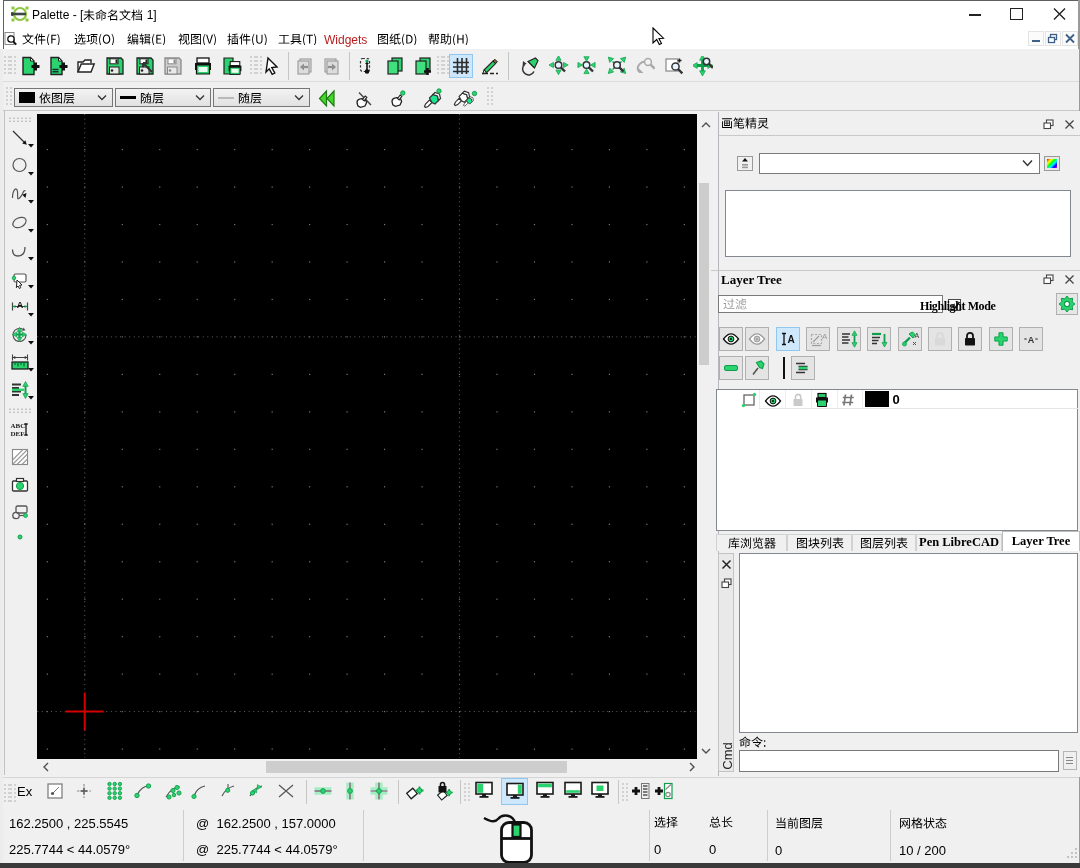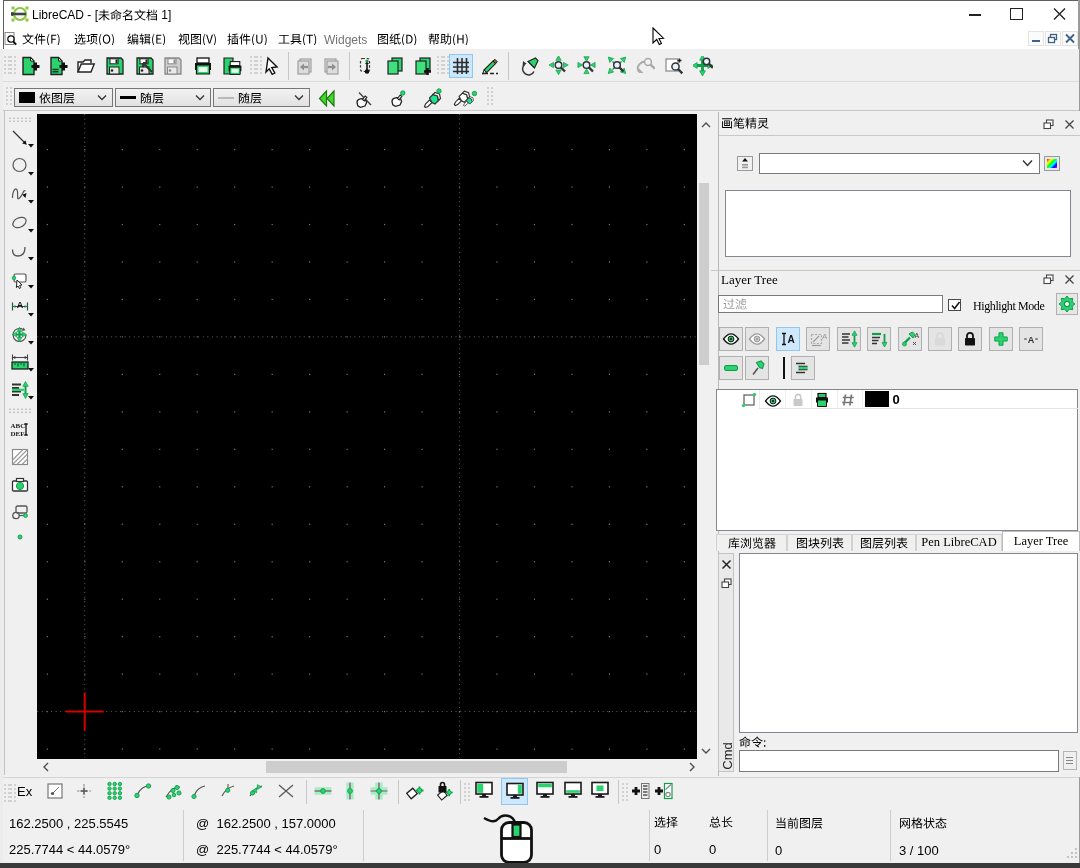--- a/index.html
+++ b/index.html
@@ -1,37 +1,37 @@
 <!DOCTYPE html>
 <html><head><meta charset="utf-8"><style>
 *{margin:0;padding:0;box-sizing:border-box}
 html,body{width:1080px;height:868px;background:#fff;font-family:"Liberation Sans",sans-serif;}
 #app{position:relative;width:1080px;height:868px;overflow:hidden;background:#fff;}
 svg{display:block}
 .sep{position:absolute;width:1px;background:#c6c6c6;}
-.mono{font-family:"Liberation Serif",serif;font-weight:normal;}
+.mono{font-family:"Liberation Serif",serif;font-weight:bold;}
 </style></head><body>
 <div id="app">
     <div style="position:absolute;left:0px;top:0px;width:1080px;height:49px;background:#fff;"></div>
     <div style="position:absolute;left:3px;top:0px;width:1077px;height:1px;background:#5f5f5f;"></div>
     <div style="position:absolute;left:3px;top:0px;width:1px;height:863px;background:#5f5f5f;"></div>
     <div style="position:absolute;left:1078px;top:0px;width:2px;height:863px;background:#9a9a9a;"></div>
     <div style="position:absolute;left:11px;top:6px;width:18px;height:16px;">
       <svg width="18" height="16" viewBox="0 0 18 16">
         <circle cx="9" cy="8" r="6" fill="none" stroke="#8dc63f" stroke-width="2.2"></circle>
         <rect x="0.5" y="0.5" width="3" height="3" fill="#8dc63f"></rect>
         <rect x="14.5" y="0.5" width="3" height="3" fill="#8dc63f"></rect>
         <rect x="0.5" y="12.5" width="3" height="3" fill="#8dc63f"></rect>
         <rect x="14.5" y="12.5" width="3" height="3" fill="#8dc63f"></rect>
         <path d="M0 8h15" stroke="#3f4547" stroke-width="2.6"></path>
         <path d="M0 6.6v2.8l2.2.9V5.7z" fill="#3f4547"></path>
       </svg>
     </div>
     <div style="position:absolute;left:32px;top:8px;font-size:12px;color:#000;white-space:nowrap;display:flex;align-items:center;height:13px;">
-      <span>LibreCAD - [</span>
+      <span>Palette - [</span>
       <svg width="60" height="12" viewBox="0 -10.6 60 12">
         <path d="M5.5 -10.1V-8.1H1.6V-7.2H5.5V-5.1H0.7V-4.3H5.0C3.9 -2.7 2.1 -1.2 0.4 -0.5C0.6 -0.3 0.9 0.1 1.1 0.3C2.7 -0.5 4.3 -2.0 5.5 -3.6V1.0H6.5V-3.6C7.6 -2.0 9.3 -0.5 10.9 0.3C11.1 0.1 11.4 -0.3 11.6 -0.5C9.9 -1.2 8.1 -2.7 7.0 -4.3H11.3V-5.1H6.5V-7.2H10.5V-8.1H6.5V-10.1Z M18.1 -10.2C16.9 -8.6 14.6 -7.1 12.4 -6.5C12.6 -6.3 12.8 -5.9 12.9 -5.6C13.8 -5.9 14.7 -6.3 15.6 -6.9V-6.1H20.4V-6.9C21.2 -6.4 22.1 -6.0 22.9 -5.7C23.1 -6.0 23.4 -6.3 23.6 -6.6C21.7 -7.0 19.7 -8.2 18.6 -9.4L18.8 -9.7ZM15.6 -6.9C16.5 -7.5 17.4 -8.1 18.0 -8.8C18.7 -8.1 19.5 -7.5 20.3 -6.9ZM13.5 -5.1V0.0H14.4V-1.0H17.2V-5.1ZM14.4 -4.3H16.3V-1.8H14.4ZM18.5 -5.1V1.0H19.3V-4.3H21.6V-1.7C21.6 -1.6 21.6 -1.5 21.4 -1.5C21.3 -1.5 20.7 -1.5 20.0 -1.5C20.1 -1.3 20.2 -0.9 20.3 -0.7C21.2 -0.7 21.8 -0.7 22.1 -0.8C22.4 -1.0 22.5 -1.2 22.5 -1.7V-5.1Z M27.2 -6.3C27.8 -5.9 28.5 -5.4 29.0 -4.9C27.6 -4.1 26.1 -3.6 24.6 -3.3C24.7 -3.1 24.9 -2.7 25.0 -2.4C25.7 -2.6 26.4 -2.8 27.0 -3.0V0.9H27.9V0.3H33.3V0.9H34.2V-4.1H29.4C31.4 -5.1 33.1 -6.6 34.1 -8.6L33.5 -8.9L33.4 -8.9H29.1C29.4 -9.2 29.7 -9.6 29.9 -9.9L28.9 -10.1C28.2 -9.0 26.8 -7.6 24.8 -6.7C25.0 -6.6 25.3 -6.2 25.5 -6.0C26.6 -6.6 27.6 -7.3 28.3 -8.1H32.8C32.1 -7.0 31.0 -6.1 29.8 -5.3C29.3 -5.8 28.5 -6.4 27.9 -6.9ZM33.3 -0.5H27.9V-3.3H33.3Z M41.1 -9.9C41.4 -9.3 41.8 -8.5 42.0 -8.0L43.0 -8.3C42.8 -8.8 42.4 -9.6 42.0 -10.2ZM36.6 -8.0V-7.1H38.5C39.2 -5.3 40.1 -3.7 41.4 -2.4C40.0 -1.3 38.4 -0.5 36.4 0.1C36.6 0.3 36.9 0.7 37.0 0.9C39.0 0.3 40.7 -0.6 42.0 -1.8C43.4 -0.6 45.0 0.3 47.0 0.9C47.1 0.6 47.4 0.2 47.6 0.0C45.7 -0.4 44.1 -1.3 42.7 -2.4C43.9 -3.6 44.9 -5.2 45.6 -7.1H47.4V-8.0ZM42.0 -3.0C40.9 -4.2 40.0 -5.5 39.4 -7.1H44.5C43.9 -5.5 43.1 -4.1 42.0 -3.0Z M58.2 -9.3C58.0 -8.4 57.5 -7.2 57.0 -6.4L57.8 -6.2C58.2 -6.9 58.7 -8.1 59.1 -9.1ZM52.8 -9.0C53.2 -8.1 53.6 -7.0 53.8 -6.3L54.6 -6.6C54.4 -7.3 53.9 -8.4 53.5 -9.3ZM50.3 -10.1V-7.5H48.6V-6.7H50.2C49.8 -5.0 49.1 -3.1 48.3 -2.1C48.5 -1.9 48.7 -1.5 48.8 -1.3C49.4 -2.1 49.9 -3.4 50.3 -4.8V0.9H51.2V-5.1C51.5 -4.5 52.0 -3.7 52.2 -3.3L52.7 -4.0C52.5 -4.4 51.5 -5.8 51.2 -6.2V-6.7H52.7V-7.5H51.2V-10.1ZM52.4 -0.8V0.1H58.1V0.9H59.0V-5.7H56.3V-10.0H55.5V-5.7H52.7V-4.8H58.1V-3.2H52.8V-2.4H58.1V-0.8Z" fill="#000"></path>
       </svg>
       <span>&nbsp;1]</span>
     </div>
     <div style="position:absolute;left:969px;top:13.5px;width:12px;height:2px;background:#222;"></div>
     <div style="position:absolute;left:1010px;top:8px;width:13px;height:12px;border:1.4px solid #222;"></div>
     <div style="position:absolute;left:1053px;top:8px;width:13px;height:12px;">
       <svg width="13" height="12" viewBox="0 0 13 12">
         <path d="M1 0.5l11 11M12 0.5l-11 11" stroke="#222" stroke-width="1.4"></path>
@@ -73,21 +73,21 @@
     <div style="position:absolute;left:227px;top:33px;">
       <svg width="41" height="12" viewBox="0 -10.6 41 12">
         <path d="M8.8 -2.9V-2.1H10.2V-0.5H8.3V-6.4H11.4V-7.2H8.3V-8.8C9.2 -8.9 10.1 -9.1 10.8 -9.3L10.3 -10.0C9.0 -9.6 6.7 -9.3 4.8 -9.2C4.9 -9.0 5.0 -8.7 5.1 -8.5C5.8 -8.5 6.7 -8.6 7.5 -8.7V-7.2H4.4V-6.4H7.5V-0.5H5.5V-2.1H7.0V-2.9H5.5V-4.4C6.0 -4.5 6.6 -4.7 7.0 -4.9L6.6 -5.6C6.1 -5.4 5.4 -5.1 4.7 -4.9V0.9H5.5V0.4H10.2V1.0H11.0V-5.2H8.8V-4.4H10.2V-2.9ZM1.9 -10.1V-7.7H0.6V-6.8H1.9V-4.1L0.4 -3.7L0.7 -2.8L1.9 -3.2V-0.1C1.9 0.0 1.9 0.1 1.8 0.1C1.6 0.1 1.3 0.1 0.9 0.1C1.0 0.3 1.1 0.7 1.1 0.9C1.8 0.9 2.2 0.9 2.4 0.7C2.7 0.6 2.8 0.4 2.8 -0.1V-3.5L4.1 -3.9L4.0 -4.7L2.8 -4.3V-6.8H3.9V-7.7H2.8V-10.1Z M15.8 -4.1V-3.2H19.2V1.0H20.1V-3.2H23.4V-4.1H20.1V-6.7H22.9V-7.6H20.1V-9.9H19.2V-7.6H17.6C17.8 -8.2 17.9 -8.7 18.0 -9.3L17.2 -9.5C16.9 -7.9 16.4 -6.4 15.7 -5.4C15.9 -5.3 16.3 -5.0 16.5 -4.9C16.8 -5.4 17.1 -6.0 17.4 -6.7H19.2V-4.1ZM15.2 -10.0C14.6 -8.2 13.5 -6.4 12.4 -5.2C12.5 -5.0 12.8 -4.6 12.9 -4.4C13.3 -4.8 13.6 -5.2 14.0 -5.8V0.9H14.9V-7.2C15.3 -8.0 15.7 -8.9 16.1 -9.8Z M26.9 2.4 27.5 2.1C26.5 0.3 26.0 -1.7 26.0 -3.7C26.0 -5.8 26.5 -7.8 27.5 -9.5L26.9 -9.8C25.8 -8.0 25.1 -6.1 25.1 -3.7C25.1 -1.4 25.8 0.6 26.9 2.4Z M32.4 0.2C34.2 0.2 35.5 -0.8 35.5 -3.6V-8.8H34.5V-3.6C34.5 -1.5 33.6 -0.8 32.4 -0.8C31.2 -0.8 30.3 -1.5 30.3 -3.6V-8.8H29.2V-3.6C29.2 -0.8 30.6 0.2 32.4 0.2Z M37.9 2.4C39.0 0.6 39.7 -1.4 39.7 -3.7C39.7 -6.1 39.0 -8.0 37.9 -9.8L37.2 -9.5C38.2 -7.8 38.8 -5.8 38.8 -3.7C38.8 -1.7 38.2 0.3 37.2 2.1Z" fill="#000"></path>
       </svg>
     </div>
     <div style="position:absolute;left:278px;top:33px;">
       <svg width="40" height="12" viewBox="0 -10.6 40 12">
         <path d="M0.6 -0.9V0.0H11.4V-0.9H6.5V-7.8H10.8V-8.7H1.2V-7.8H5.5V-0.9Z M19.3 -1.0C20.6 -0.4 22.0 0.4 22.8 1.0L23.5 0.3C22.6 -0.3 21.2 -1.0 19.8 -1.6ZM15.9 -1.6C15.2 -0.9 13.7 -0.1 12.5 0.3C12.7 0.5 13.0 0.8 13.1 1.0C14.4 0.5 15.8 -0.3 16.8 -1.1ZM14.5 -9.5V-2.5H12.6V-1.7H23.4V-2.5H21.6V-9.5ZM15.4 -2.5V-3.6H20.7V-2.5ZM15.4 -7.0H20.7V-6.0H15.4ZM15.4 -7.7V-8.8H20.7V-7.7ZM15.4 -5.3H20.7V-4.3H15.4Z M26.9 2.4 27.5 2.1C26.5 0.3 26.0 -1.7 26.0 -3.7C26.0 -5.8 26.5 -7.8 27.5 -9.5L26.9 -9.8C25.8 -8.0 25.1 -6.1 25.1 -3.7C25.1 -1.4 25.8 0.6 26.9 2.4Z M31.1 0.0H32.2V-7.9H34.9V-8.8H28.4V-7.9H31.1Z M36.4 2.4C37.5 0.6 38.2 -1.4 38.2 -3.7C38.2 -6.1 37.5 -8.0 36.4 -9.8L35.7 -9.5C36.8 -7.8 37.3 -5.8 37.3 -3.7C37.3 -1.7 36.8 0.3 35.7 2.1Z" fill="#000"></path>
       </svg>
     </div>
-    <div style="position:absolute;left:324px;top:32.5px;font-size:12px;color:#737373;">Widgets</div>
+    <div style="position:absolute;left:324px;top:32.5px;font-size:12px;color:#b91c1c;">Widgets</div>
     <div style="position:absolute;left:377px;top:33px;">
       <svg width="41" height="12" viewBox="0 -10.6 41 12">
         <path d="M4.5 -3.3C5.5 -3.1 6.7 -2.7 7.4 -2.4L7.7 -3.0C7.1 -3.3 5.8 -3.7 4.9 -3.9ZM3.3 -1.8C5.0 -1.6 7.0 -1.1 8.2 -0.7L8.6 -1.4C7.4 -1.8 5.3 -2.3 3.7 -2.4ZM1.0 -9.6V1.0H1.9V0.5H10.1V1.0H11.0V-9.6ZM1.9 -0.3V-8.7H10.1V-0.3ZM5.0 -8.5C4.4 -7.5 3.3 -6.6 2.3 -6.0C2.5 -5.8 2.8 -5.6 2.9 -5.4C3.3 -5.7 3.7 -6.0 4.0 -6.3C4.4 -5.9 4.8 -5.5 5.3 -5.2C4.3 -4.7 3.2 -4.4 2.1 -4.2C2.2 -4.0 2.4 -3.6 2.5 -3.4C3.7 -3.7 5.0 -4.1 6.1 -4.8C7.1 -4.2 8.2 -3.8 9.4 -3.6C9.5 -3.8 9.7 -4.1 9.9 -4.2C8.8 -4.4 7.8 -4.8 6.8 -5.2C7.7 -5.8 8.5 -6.5 9.0 -7.3L8.5 -7.6L8.3 -7.5H5.2C5.4 -7.8 5.6 -8.0 5.7 -8.2ZM4.5 -6.8 4.6 -6.8H7.7C7.3 -6.4 6.7 -6.0 6.1 -5.6C5.5 -5.9 4.9 -6.3 4.5 -6.8Z M12.5 -0.6 12.7 0.2C13.8 -0.0 15.4 -0.4 16.8 -0.8L16.7 -1.6C15.2 -1.2 13.6 -0.9 12.5 -0.6ZM12.8 -5.1C12.9 -5.2 13.2 -5.2 14.8 -5.4C14.3 -4.6 13.7 -4.0 13.5 -3.8C13.1 -3.3 12.8 -3.0 12.6 -3.0C12.7 -2.8 12.8 -2.4 12.9 -2.2V-2.2L12.9 -2.2C13.1 -2.3 13.6 -2.5 16.8 -3.1C16.8 -3.3 16.8 -3.6 16.8 -3.9L14.1 -3.4C15.1 -4.4 16.0 -5.7 16.8 -7.0L16.1 -7.5C15.9 -7.1 15.6 -6.6 15.3 -6.2L13.7 -6.1C14.4 -7.1 15.2 -8.4 15.7 -9.7L14.9 -10.1C14.4 -8.6 13.5 -7.1 13.2 -6.7C12.9 -6.3 12.7 -6.0 12.5 -5.9C12.6 -5.7 12.7 -5.3 12.8 -5.1ZM17.3 1.0C17.5 0.8 17.9 0.6 20.3 -0.2C20.3 -0.4 20.2 -0.7 20.2 -1.0L18.2 -0.3V-4.6H20.4C20.6 -1.4 21.2 0.9 22.4 0.9C23.2 0.9 23.5 0.3 23.6 -1.5C23.4 -1.6 23.1 -1.8 22.9 -1.9C22.8 -0.6 22.7 -0.0 22.5 -0.0C21.9 -0.0 21.4 -1.8 21.2 -4.6H23.3V-5.4H21.1C21.1 -6.4 21.1 -7.6 21.1 -8.8C21.8 -8.9 22.5 -9.1 23.1 -9.3L22.4 -10.0C21.2 -9.6 19.1 -9.2 17.3 -9.0V-0.6C17.3 -0.1 17.1 0.2 16.9 0.3C17.0 0.4 17.2 0.8 17.3 1.0ZM20.3 -5.4H18.2V-8.3C18.8 -8.4 19.5 -8.5 20.2 -8.6C20.2 -7.5 20.2 -6.4 20.3 -5.4Z M26.9 2.4 27.5 2.1C26.5 0.3 26.0 -1.7 26.0 -3.7C26.0 -5.8 26.5 -7.8 27.5 -9.5L26.9 -9.8C25.8 -8.0 25.1 -6.1 25.1 -3.7C25.1 -1.4 25.8 0.6 26.9 2.4Z M29.3 0.0H31.5C34.2 0.0 35.6 -1.6 35.6 -4.4C35.6 -7.2 34.2 -8.8 31.5 -8.8H29.3ZM30.4 -0.9V-7.9H31.4C33.4 -7.9 34.5 -6.7 34.5 -4.4C34.5 -2.2 33.4 -0.9 31.4 -0.9Z M37.5 2.4C38.6 0.6 39.3 -1.4 39.3 -3.7C39.3 -6.1 38.6 -8.0 37.5 -9.8L36.8 -9.5C37.8 -7.8 38.4 -5.8 38.4 -3.7C38.4 -1.7 37.8 0.3 36.8 2.1Z" fill="#000"></path>
       </svg>
     </div>
     <div style="position:absolute;left:428px;top:33px;">
       <svg width="41" height="12" viewBox="0 -10.6 41 12">
         <path d="M3.3 -10.1V-9.1H0.8V-8.4H3.3V-7.5H1.0V-6.8H3.3V-6.5C3.3 -6.3 3.3 -6.1 3.2 -5.9H0.6V-5.1H2.8C2.5 -4.6 1.8 -4.1 0.8 -3.7C1.0 -3.6 1.3 -3.3 1.5 -3.1C2.8 -3.6 3.5 -4.4 3.9 -5.1H6.5V-5.9H4.1C4.2 -6.1 4.2 -6.3 4.2 -6.5V-6.8H6.2V-7.5H4.2V-8.4H6.4V-9.1H4.2V-10.1ZM7.0 -9.6V-3.6H7.9V-8.8H9.9C9.6 -8.3 9.2 -7.7 8.8 -7.2C9.9 -6.6 10.3 -6.0 10.3 -5.6C10.3 -5.3 10.2 -5.2 10.0 -5.1C9.8 -5.0 9.6 -5.0 9.5 -5.0C9.1 -5.0 8.7 -5.0 8.2 -5.0C8.3 -4.8 8.4 -4.5 8.4 -4.3C8.9 -4.2 9.4 -4.2 9.8 -4.3C10.1 -4.3 10.4 -4.4 10.6 -4.5C11.0 -4.7 11.2 -5.0 11.1 -5.5C11.1 -6.1 10.8 -6.6 9.8 -7.3C10.3 -7.9 10.8 -8.6 11.3 -9.2L10.6 -9.6L10.5 -9.6ZM1.8 -3.1V0.3H2.7V-2.3H5.5V0.9H6.4V-2.3H9.5V-0.7C9.5 -0.5 9.4 -0.5 9.2 -0.5C9.0 -0.5 8.3 -0.5 7.5 -0.5C7.7 -0.3 7.8 0.0 7.9 0.3C8.9 0.3 9.5 0.3 9.9 0.2C10.3 0.0 10.4 -0.2 10.4 -0.7V-3.1H6.4V-4.1H5.5V-3.1Z M19.6 -10.1C19.6 -9.2 19.6 -8.2 19.6 -7.4H17.6V-6.5H19.5C19.4 -3.6 18.8 -1.1 16.5 0.3C16.7 0.5 17.0 0.8 17.1 1.0C19.6 -0.6 20.2 -3.3 20.4 -6.5H22.3C22.2 -2.1 22.0 -0.5 21.7 -0.1C21.6 0.0 21.5 0.0 21.3 0.0C21.0 0.0 20.4 0.0 19.7 -0.0C19.9 0.2 20.0 0.6 20.0 0.9C20.6 0.9 21.3 0.9 21.6 0.9C22.0 0.8 22.3 0.7 22.5 0.4C22.9 -0.1 23.0 -1.8 23.1 -6.9C23.1 -7.0 23.1 -7.4 23.1 -7.4H20.4C20.5 -8.2 20.5 -9.2 20.5 -10.1ZM12.4 -1.1 12.6 -0.2C14.0 -0.6 16.0 -1.0 17.9 -1.5L17.9 -2.3L17.2 -2.1V-9.5H13.3V-1.3ZM14.1 -1.5V-3.5H16.3V-1.9ZM14.1 -6.1H16.3V-4.3H14.1ZM14.1 -6.9V-8.7H16.3V-6.9Z M26.9 2.4 27.5 2.1C26.5 0.3 26.0 -1.7 26.0 -3.7C26.0 -5.8 26.5 -7.8 27.5 -9.5L26.9 -9.8C25.8 -8.0 25.1 -6.1 25.1 -3.7C25.1 -1.4 25.8 0.6 26.9 2.4Z M29.3 0.0H30.4V-4.2H34.5V0.0H35.6V-8.8H34.5V-5.1H30.4V-8.8H29.3Z M38.0 2.4C39.1 0.6 39.7 -1.4 39.7 -3.7C39.7 -6.1 39.1 -8.0 38.0 -9.8L37.3 -9.5C38.3 -7.8 38.8 -5.8 38.8 -3.7C38.8 -1.7 38.3 0.3 37.3 2.1Z" fill="#000"></path>
       </svg>
     </div>
@@ -1080,21 +1080,21 @@
       <svg width="24" height="12" viewBox="0 -10.6 24 12">
         <path d="M0.9 -9.3C1.6 -8.7 2.4 -7.8 2.7 -7.2L3.5 -7.8C3.1 -8.3 2.3 -9.2 1.6 -9.8ZM4.6 -5.7C5.2 -5.0 5.9 -3.9 6.3 -3.3L7.0 -3.8C6.7 -4.4 5.9 -5.4 5.3 -6.1ZM3.1 -5.6H0.6V-4.7H2.3V-1.6C1.7 -1.4 1.1 -0.9 0.4 -0.2L1.1 0.7C1.7 -0.1 2.3 -0.9 2.7 -0.9C2.9 -0.9 3.3 -0.4 3.8 -0.1C4.7 0.4 5.7 0.5 7.2 0.5C8.3 0.5 10.4 0.5 11.3 0.4C11.3 0.1 11.5 -0.3 11.6 -0.6C10.4 -0.4 8.6 -0.3 7.2 -0.3C5.8 -0.3 4.8 -0.4 4.0 -0.9C3.6 -1.2 3.4 -1.4 3.1 -1.5ZM8.6 -10.0V-7.9H4.0V-7.1H8.6V-2.3C8.6 -2.1 8.6 -2.0 8.3 -2.0C8.1 -2.0 7.2 -2.0 6.4 -2.0C6.5 -1.8 6.6 -1.4 6.7 -1.1C7.8 -1.1 8.5 -1.1 9.0 -1.3C9.4 -1.4 9.6 -1.7 9.6 -2.3V-7.1H11.2V-7.9H9.6V-10.0Z M18.3 -2.4V-0.2C18.3 0.6 18.6 0.7 19.5 0.7C19.7 0.7 21.0 0.7 21.2 0.7C22.0 0.7 22.2 0.4 22.3 -0.9C22.1 -0.9 21.8 -1.0 21.6 -1.2C21.6 -0.0 21.5 0.1 21.1 0.1C20.9 0.1 19.8 0.1 19.6 0.1C19.2 0.1 19.1 0.0 19.1 -0.2V-2.4ZM17.4 -2.4C17.2 -1.6 16.9 -0.5 16.4 0.1L17.1 0.4C17.5 -0.2 17.8 -1.3 18.0 -2.2ZM19.4 -2.9C19.9 -2.3 20.4 -1.5 20.6 -1.0L21.2 -1.4C21.0 -1.9 20.4 -2.6 19.9 -3.2ZM21.6 -2.4C22.2 -1.6 22.8 -0.4 23.0 0.3L23.6 -0.0C23.4 -0.8 22.8 -1.8 22.2 -2.6ZM13.1 -9.2C13.7 -8.8 14.5 -8.2 15.0 -7.7L15.5 -8.4C15.1 -8.8 14.3 -9.4 13.6 -9.8ZM12.5 -6.0C13.2 -5.6 14.0 -5.1 14.5 -4.7L15.0 -5.3C14.6 -5.7 13.7 -6.2 13.0 -6.6ZM12.8 0.1 13.5 0.6C14.1 -0.5 14.7 -1.9 15.2 -3.1L14.5 -3.6C14.0 -2.3 13.3 -0.8 12.8 0.1ZM15.9 -7.8V-5.3C15.9 -3.6 15.8 -1.2 14.7 0.5C14.9 0.6 15.3 0.9 15.4 1.0C16.5 -0.8 16.7 -3.5 16.7 -5.3V-7.1H22.5C22.3 -6.7 22.2 -6.3 22.0 -6.0L22.7 -5.8C23.0 -6.3 23.2 -7.0 23.5 -7.7L22.9 -7.8L22.8 -7.8H19.7V-8.6H23.0V-9.3H19.7V-10.1H18.8V-7.8ZM18.5 -6.9V-5.9L17.2 -5.8L17.2 -5.1L18.5 -5.2V-4.7C18.5 -3.9 18.8 -3.7 19.8 -3.7C20.1 -3.7 21.6 -3.7 21.8 -3.7C22.6 -3.7 22.8 -4.0 22.9 -5.0C22.7 -5.1 22.4 -5.2 22.2 -5.3C22.2 -4.5 22.1 -4.4 21.7 -4.4C21.4 -4.4 20.1 -4.4 19.9 -4.4C19.4 -4.4 19.3 -4.5 19.3 -4.7V-5.3L21.5 -5.5L21.5 -6.1L19.3 -5.9V-6.9Z" fill="#9c9c9c"></path>
       </svg>
     </div>
     <div style="position:absolute;left:948px;top:298.5px;width:12.5px;height:12.5px;background:#fff;border:1.4px solid #494949;"></div>
     <div style="position:absolute;left:949.5px;top:299.5px;">
       <svg width="11" height="11" viewBox="0 0 11 11">
         <path d="M2 5.5l2.6 3L9.5 2" fill="none" stroke="#111" stroke-width="1.5"></path>
       </svg>
     </div>
-    <div style="position:absolute;left:973px;top:299px;font-size:12px;letter-spacing:-0.4px;"><span class="mono">Highlight Mode</span></div>
+    <div style="position:absolute;left:920px;top:299px;font-size:12px;letter-spacing:-0.4px;"><span class="mono">Highlight Mode</span></div>
     <div style="position:absolute;left:1055.5px;top:292.5px;width:22.5px;height:22.5px;background:#e6e6e6;border:1px solid #b0b0b0;display:flex;align-items:center;justify-content:center;">
       <svg width="18" height="18" viewBox="0 0 18 18">
         <g fill="#2bd36e" stroke="#0f9e4c" stroke-width="1">
           <polygon points="17.0 9.0,14.2 11.1,14.7 14.7,11.1 14.2,9.0 17.0,6.9 14.2,3.3 14.7,3.8 11.1,1.0 9.0,3.8 6.9,3.3 3.3,6.9 3.8,9.0 1.0,11.1 3.8,14.7 3.3,14.2 6.9"></polygon>
         </g>
         <circle cx="9" cy="9" r="2.6" fill="#fff" stroke="#0f9e4c" stroke-width="1.2"></circle>
       </svg>
     </div>
     <div style="position:absolute;left:719.4px;top:326.5px;width:24px;height:24px;background:#e4e4e4;border:1px solid #b0b0b0;display:flex;align-items:center;justify-content:center;">
       <svg width="18" height="18" viewBox="0 0 18 18">
@@ -1544,21 +1544,21 @@
       <svg width="48" height="12" viewBox="0 -10.6 48 12">
         <path d="M1.5 -9.2C2.1 -8.4 2.7 -7.2 3.0 -6.4L3.9 -6.8C3.6 -7.6 2.9 -8.7 2.3 -9.6ZM9.6 -9.7C9.3 -8.7 8.6 -7.5 8.1 -6.7L8.9 -6.4C9.4 -7.1 10.1 -8.3 10.6 -9.3ZM1.4 -0.5V0.4H9.5V1.0H10.4V-5.8H6.5V-10.1H5.5V-5.8H1.6V-4.9H9.5V-3.2H2.0V-2.3H9.5V-0.5Z M19.2 -6.2V-1.2H20.1V-6.2ZM21.7 -6.5V-0.2C21.7 0.0 21.6 0.1 21.4 0.1C21.2 0.1 20.6 0.1 19.8 0.0C20.0 0.3 20.1 0.7 20.2 0.9C21.1 0.9 21.7 0.9 22.1 0.8C22.4 0.6 22.6 0.4 22.6 -0.2V-6.5ZM20.7 -10.1C20.4 -9.6 20.0 -8.8 19.5 -8.2H15.9L16.5 -8.4C16.3 -8.9 15.8 -9.6 15.3 -10.1L14.5 -9.8C14.9 -9.3 15.4 -8.7 15.6 -8.2H12.6V-7.4H23.4V-8.2H20.6C20.9 -8.7 21.3 -9.3 21.6 -9.8ZM16.9 -3.6V-2.4H14.2V-3.6ZM16.9 -4.3H14.2V-5.5H16.9ZM13.4 -6.3V0.9H14.2V-1.7H16.9V-0.1C16.9 0.1 16.9 0.1 16.7 0.1C16.5 0.1 16.0 0.1 15.4 0.1C15.5 0.3 15.6 0.7 15.7 0.9C16.5 0.9 17.0 0.9 17.4 0.8C17.7 0.6 17.8 0.4 17.8 -0.1V-6.3Z M28.5 -3.3C29.5 -3.1 30.7 -2.7 31.4 -2.4L31.7 -3.0C31.1 -3.3 29.8 -3.7 28.9 -3.9ZM27.3 -1.8C29.0 -1.6 31.0 -1.1 32.2 -0.7L32.6 -1.4C31.4 -1.8 29.3 -2.3 27.7 -2.4ZM25.0 -9.6V1.0H25.9V0.5H34.1V1.0H35.0V-9.6ZM25.9 -0.3V-8.7H34.1V-0.3ZM29.0 -8.5C28.4 -7.5 27.3 -6.6 26.3 -6.0C26.5 -5.8 26.8 -5.6 26.9 -5.4C27.3 -5.7 27.7 -6.0 28.0 -6.3C28.4 -5.9 28.8 -5.5 29.3 -5.2C28.3 -4.7 27.2 -4.4 26.1 -4.2C26.2 -4.0 26.4 -3.6 26.5 -3.4C27.7 -3.7 29.0 -4.1 30.1 -4.8C31.1 -4.2 32.2 -3.8 33.4 -3.6C33.5 -3.8 33.7 -4.1 33.9 -4.2C32.8 -4.4 31.8 -4.8 30.8 -5.2C31.7 -5.8 32.5 -6.5 33.0 -7.3L32.5 -7.6L32.3 -7.5H29.2C29.4 -7.8 29.6 -8.0 29.7 -8.2ZM28.5 -6.8 28.6 -6.8H31.7C31.3 -6.4 30.7 -6.0 30.1 -5.6C29.5 -5.9 28.9 -6.3 28.5 -6.8Z M39.6 -5.5V-4.7H46.5V-5.5ZM38.5 -8.7H45.7V-7.3H38.5ZM37.6 -9.5V-6.0C37.6 -4.1 37.5 -1.4 36.4 0.5C36.6 0.6 37.0 0.8 37.2 0.9C38.3 -1.0 38.5 -4.0 38.5 -6.0V-6.5H46.6V-9.5ZM39.5 0.8C39.8 0.6 40.4 0.6 45.6 0.2C45.8 0.5 46.0 0.8 46.1 1.1L46.9 0.7C46.5 -0.1 45.7 -1.3 45.0 -2.3L44.2 -1.9C44.5 -1.5 44.9 -1.0 45.2 -0.5L40.6 -0.2C41.2 -0.9 41.8 -1.7 42.4 -2.6H47.3V-3.4H38.9V-2.6H41.3C40.7 -1.7 40.1 -0.9 39.8 -0.6C39.6 -0.3 39.3 -0.1 39.1 -0.1C39.2 0.2 39.4 0.6 39.5 0.8Z" fill="#000"></path>
       </svg>
     </div>
     <div style="position:absolute;left:775px;top:842.5px;font-size:13px;">0</div>
     <div style="position:absolute;left:899px;top:817px;">
       <svg width="48" height="12" viewBox="0 -10.6 48 12">
         <path d="M2.3 -6.4C2.9 -5.8 3.5 -5.0 4.0 -4.2C3.5 -2.9 2.9 -1.9 2.1 -1.1C2.3 -0.9 2.6 -0.7 2.8 -0.6C3.5 -1.3 4.1 -2.3 4.5 -3.4C4.9 -2.9 5.3 -2.3 5.5 -1.9L6.1 -2.5C5.8 -3.0 5.4 -3.6 4.9 -4.3C5.2 -5.3 5.5 -6.4 5.7 -7.6L4.8 -7.7C4.7 -6.8 4.5 -5.9 4.3 -5.1C3.8 -5.8 3.3 -6.4 2.9 -6.9ZM5.8 -6.4C6.3 -5.8 6.9 -5.0 7.4 -4.2C7.0 -2.9 6.3 -1.8 5.4 -1.0C5.6 -0.9 6.0 -0.6 6.1 -0.5C6.9 -1.2 7.5 -2.2 8.0 -3.4C8.4 -2.7 8.7 -2.1 9.0 -1.5L9.6 -2.1C9.3 -2.7 8.9 -3.5 8.3 -4.3C8.6 -5.3 8.9 -6.4 9.1 -7.6L8.2 -7.7C8.1 -6.8 7.9 -5.9 7.7 -5.1C7.3 -5.7 6.8 -6.3 6.4 -6.9ZM1.1 -9.4V0.9H2.0V-8.5H10.1V-0.2C10.1 -0.0 10.0 0.0 9.8 0.0C9.5 0.1 8.7 0.1 8.0 0.0C8.1 0.3 8.2 0.7 8.3 0.9C9.4 0.9 10.0 0.9 10.4 0.8C10.8 0.6 11.0 0.3 11.0 -0.2V-9.4Z M18.9 -8.0H21.5C21.2 -7.2 20.7 -6.6 20.1 -6.0C19.5 -6.5 19.1 -7.2 18.8 -7.8ZM14.4 -10.1V-7.5H12.6V-6.7H14.3C13.9 -5.0 13.1 -3.1 12.3 -2.1C12.5 -1.9 12.7 -1.5 12.8 -1.3C13.4 -2.1 14.0 -3.4 14.4 -4.8V0.9H15.3V-5.1C15.6 -4.6 16.1 -3.9 16.3 -3.6L16.8 -4.3C16.6 -4.6 15.6 -5.8 15.3 -6.1V-6.7H16.6L16.4 -6.4C16.6 -6.3 16.9 -6.0 17.1 -5.8C17.5 -6.2 17.9 -6.6 18.3 -7.1C18.6 -6.5 19.0 -5.9 19.5 -5.4C18.5 -4.5 17.3 -3.9 16.1 -3.5C16.3 -3.3 16.5 -3.0 16.6 -2.8C16.9 -2.9 17.2 -3.0 17.5 -3.1V1.0H18.4V0.4H21.7V0.9H22.6V-3.2L23.2 -3.0C23.3 -3.3 23.5 -3.6 23.7 -3.8C22.5 -4.1 21.5 -4.7 20.7 -5.4C21.6 -6.3 22.2 -7.3 22.7 -8.6L22.1 -8.8L21.9 -8.8H19.3C19.5 -9.1 19.7 -9.5 19.8 -9.9L19.0 -10.1C18.5 -8.9 17.7 -7.7 16.8 -6.8V-7.5H15.3V-10.1ZM18.4 -0.3V-2.7H21.7V-0.3ZM18.1 -3.4C18.8 -3.8 19.5 -4.3 20.1 -4.8C20.7 -4.3 21.4 -3.8 22.2 -3.4Z M32.9 -9.3C33.4 -8.6 34.0 -7.7 34.3 -7.2L35.0 -7.6C34.8 -8.2 34.1 -9.0 33.6 -9.7ZM24.6 -8.1C25.2 -7.4 25.8 -6.4 26.1 -5.8L26.8 -6.3C26.5 -6.9 25.9 -7.8 25.3 -8.5ZM31.1 -10.1V-7.3L31.1 -6.5H28.3V-5.7H31.0C30.8 -3.7 30.1 -1.4 27.9 0.4C28.2 0.5 28.5 0.8 28.7 0.9C30.5 -0.6 31.3 -2.4 31.7 -4.1C32.3 -1.9 33.4 -0.1 35.0 0.9C35.2 0.7 35.5 0.4 35.7 0.2C33.8 -0.8 32.7 -3.0 32.1 -5.7H35.4V-6.5H31.9L32.0 -7.3V-10.1ZM24.4 -2.3 24.9 -1.6C25.5 -2.1 26.3 -2.8 27.0 -3.5V0.9H27.9V-10.1H27.0V-4.6C26.0 -3.7 25.0 -2.8 24.4 -2.3Z M40.6 -4.9C41.3 -4.5 42.1 -3.9 42.5 -3.4L43.3 -3.9C42.9 -4.4 42.0 -5.0 41.3 -5.4ZM39.2 -2.9V-0.5C39.2 0.4 39.6 0.7 41.0 0.7C41.3 0.7 43.5 0.7 43.8 0.7C45.0 0.7 45.2 0.3 45.4 -1.2C45.1 -1.2 44.7 -1.4 44.5 -1.5C44.5 -0.3 44.4 -0.1 43.7 -0.1C43.2 -0.1 41.4 -0.1 41.0 -0.1C40.3 -0.1 40.1 -0.2 40.1 -0.5V-2.9ZM40.9 -3.2C41.6 -2.5 42.4 -1.7 42.8 -1.1L43.6 -1.6C43.2 -2.1 42.3 -3.0 41.6 -3.6ZM45.0 -2.8C45.6 -1.8 46.2 -0.4 46.4 0.4L47.3 0.1C47.1 -0.7 46.4 -2.1 45.8 -3.1ZM37.8 -2.9C37.6 -1.9 37.2 -0.7 36.6 0.1L37.5 0.5C38.0 -0.3 38.4 -1.6 38.7 -2.6ZM41.6 -10.1C41.5 -9.5 41.5 -9.0 41.3 -8.4H36.7V-7.5H41.1C40.5 -6.0 39.3 -4.7 36.5 -4.0C36.7 -3.8 37.0 -3.4 37.1 -3.2C40.2 -4.1 41.4 -5.7 42.0 -7.5C42.9 -5.4 44.5 -3.9 46.9 -3.3C47.0 -3.5 47.3 -3.9 47.5 -4.1C45.3 -4.6 43.8 -5.8 43.0 -7.5H47.4V-8.4H42.3C42.4 -9.0 42.5 -9.5 42.5 -10.1Z" fill="#000"></path>
       </svg>
     </div>
-    <div style="position:absolute;left:899px;top:842.5px;font-size:13px;">3 / 100</div>
+    <div style="position:absolute;left:899px;top:842.5px;font-size:13px;">10 / 200</div>
     <div style="position:absolute;left:1065px;top:846px;width:13px;height:13px;">
       <svg width="13" height="13" viewBox="0 0 13 13">
         <circle cx="11" cy="11" r="1" fill="#b5b5b5"></circle>
         <circle cx="11" cy="7" r="1" fill="#b5b5b5"></circle>
         <circle cx="11" cy="3" r="1" fill="#b5b5b5"></circle>
         <circle cx="7" cy="11" r="1" fill="#b5b5b5"></circle>
         <circle cx="7" cy="7" r="1" fill="#b5b5b5"></circle>
         <circle cx="3" cy="11" r="1" fill="#b5b5b5"></circle>
       </svg>
     </div>

